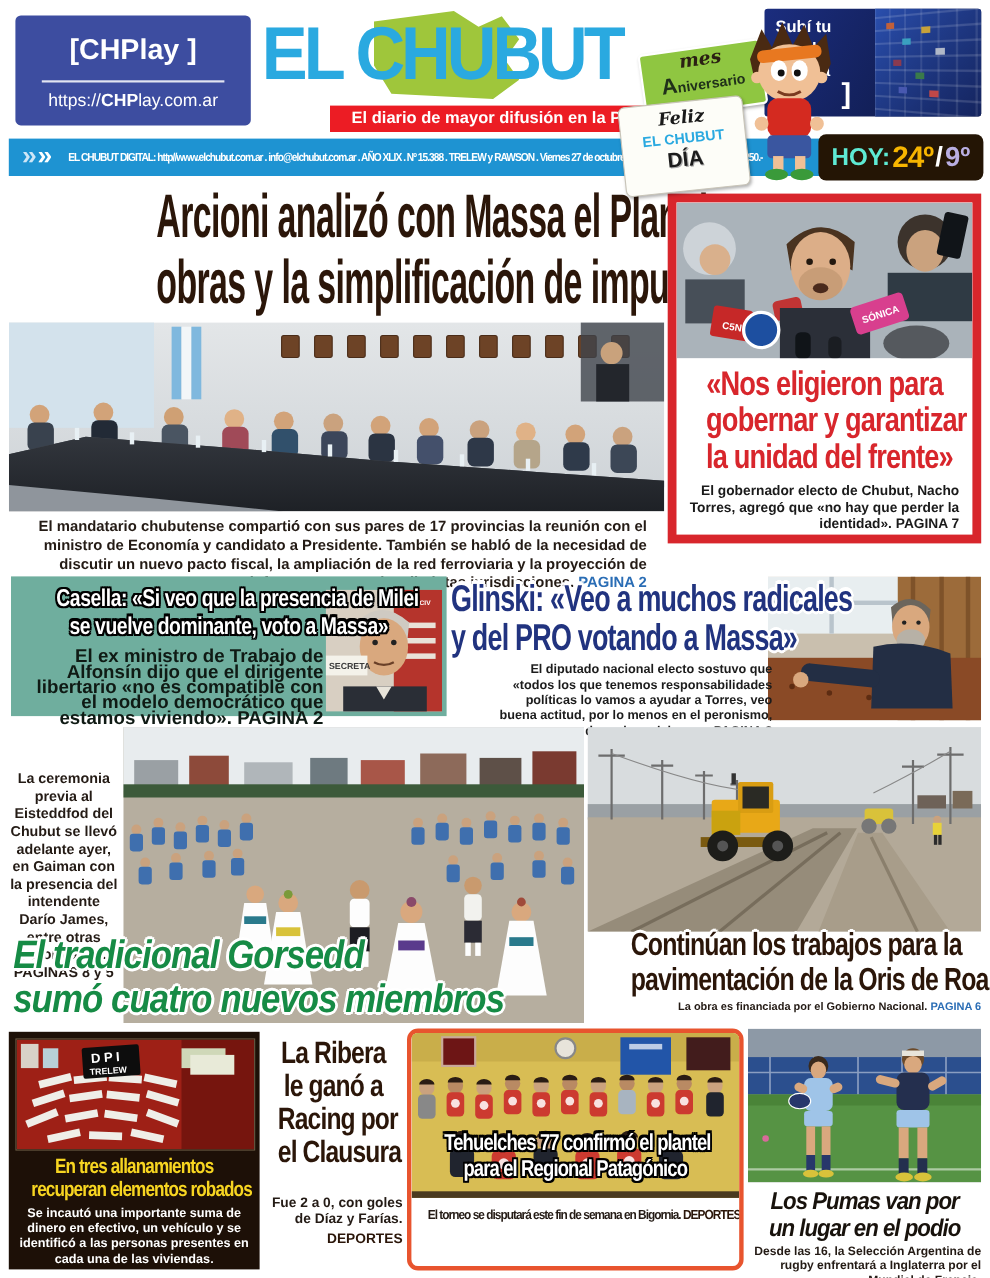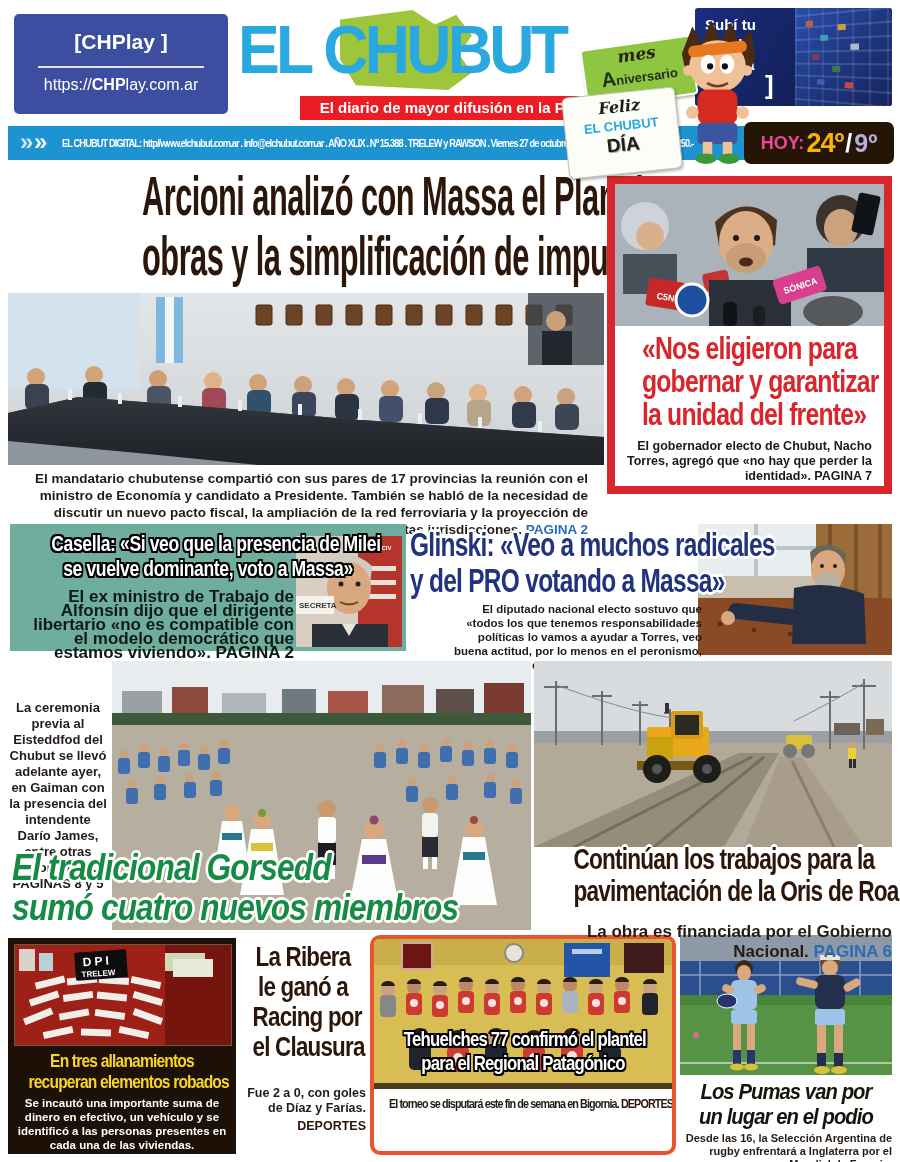--- a/index.html
+++ b/index.html
@@ -11,37 +11,37 @@
   .cond.left{transform-origin:0 50%;}
   .center{text-align:right;}
   .right{text-align:center;}
   .outline-b{text-shadow:-2px -2px 0 #000,2px -2px 0 #000,-2px 2px 0 #000,2px 2px 0 #000,0 2px 0 #000,2px 0 0 #000,-2px 0 0 #000,0 -2px 0 #000;}
   .outline-w{text-shadow:-2px -2px 0 #fff,2px -2px 0 #fff,-2px 2px 0 #fff,2px 2px 0 #fff,0 3px 0 #fff,3px 0 0 #fff,-3px 0 0 #fff,0 -3px 0 #fff;}
   .pg-blue{color:#2a6db5;font-weight:900;}
   svg{display:block;}
   .photo{overflow:hidden;}
   
   .chplay{background:#3d4da0;border-radius:5px;color:#fff;}
-  .chplay .t{font-size:21px;font-weight:700;text-align:center;margin-top:16px;}
+  .chplay .t{font-size:26px;font-weight:700;text-align:center;margin-top:16px;}
   .chplay .div{height:2px;background:#fff;opacity:.85;margin:12px 24px 8px 24px;}
   .chplay .u{font-size:16px;text-align:center;}
   .logo-txt{font-size:68px;font-weight:900;color:#2aa9e0;letter-spacing:-4px;white-space:nowrap;transform:scaleX(.92);transform-origin:0 50%;position:relative;z-index:2;}
   .logo-green{background:#9fc63b;clip-path:polygon(0 12%,55% 0,72% 18%,88% 6%,100% 32%,90% 55%,100% 78%,82% 100%,12% 94%,0 62%);z-index:1;}
   .tagline{background:#ec1c24;color:#fff;font-weight:700;font-size:15px;text-align:center;line-height:24px;}
   .adbox{background:linear-gradient(120deg,#1b2d7e,#0d1740);border-radius:3px;color:#fff;overflow:hidden;}
   .screens{position:absolute;right:-8px;top:-6px;width:115px;height:115px;transform:perspective(220px) rotateY(-24deg);
     background:repeating-linear-gradient(0deg,rgba(255,255,255,.14) 0 2px,transparent 2px 13px),
                repeating-linear-gradient(90deg,rgba(255,255,255,.10) 0 2px,transparent 2px 17px),
                linear-gradient(135deg,#2a4fae,#121f55);}
   .pixdots{position:absolute;width:9px;height:6px;background:transparent;
     box-shadow:6px 10px 0 #c0603a,24px 26px 0 #3aa0c0,44px 16px 0 #c8a23a,14px 46px 0 #8a3a50,38px 58px 0 #3a7a4a,58px 36px 0 #b0b8c8,52px 74px 0 #c04848,20px 72px 0 #4858b0;}
   .digital{background:#1e93d2;color:#fff;}
   .digital .txt{font-size:10.5px;font-weight:700;line-height:34px;}
   .weather{background:#241505;border-radius:7px;display:flex;align-items:center;justify-content:center;gap:2px;}
-  .weather .lab{color:#ec4899;font-size:18px;font-weight:900;}
+  .weather .lab{color:#5eead4;font-size:22px;font-weight:900;}
   .weather .hi{color:#f7b500;font-size:27px;font-weight:900;letter-spacing:-1px;}
   .weather .sep{color:#fff;font-size:25px;font-weight:900;}
   .weather .lo{color:#b9aee2;font-size:25px;font-weight:900;}
   
   .main-hl{font-size:56px;line-height:60px;color:#2b1609;text-align:center;}
   .cap{font-size:13.5px;font-weight:700;line-height:17px;color:#241b15;}
   .torres-box{background:#d8262c;}
   .torres-in{position:absolute;left:8px;top:8px;right:8px;bottom:8px;background:#fff;}
   .torres-hl{font-size:31px;line-height:33px;color:#d8262c;text-align:center;}
   .casella{background:#6fae9e;}
@@ -497,21 +497,21 @@
           <rect x="-4" y="-5" width="8" height="11" fill="#e8d23a"></rect>
           <rect x="-3" y="6" width="3" height="9" fill="#2b2b2b"></rect>
           <rect x="1" y="6" width="3" height="9" fill="#2b2b2b"></rect>
         </g>
     </svg>
   </div>
 
   <div class="abs" style="left:534px;top:843px;width:358px;z-index:3;">
     <span class="hl cond road-hl outline-w" style="--sx:.78;">Continúan los trabajos para la</span>
     <span class="hl cond road-hl outline-w" style="--sx:.78;">pavimentación de la Oris de Roa</span>
-    <div class="center" style="margin-top:15px;font-size:17px;font-weight:900;color:#241b15;">
+    <div class="center" style="margin-top:3px;font-size:10px;font-weight:900;color:#241b15;">
       <span>La obra es financiada por el Gobierno Nacional.</span>
       <span class="pg-blue">PAGINA 6</span>
     </div>
   </div>
 
   <div class="abs dpi-box" style="left:8px;top:938px;width:228px;height:216px;">
     <div class="abs photo" style="left:6px;top:6px;width:216px;height:100px;border:1px solid #6a5a44;">
       <svg width="216" height="100" viewBox="0 0 216 100" preserveAspectRatio="none">
         <defs>
             <rect id="u-rcpt" width="30" height="7" fill="#efeee8"></rect>

